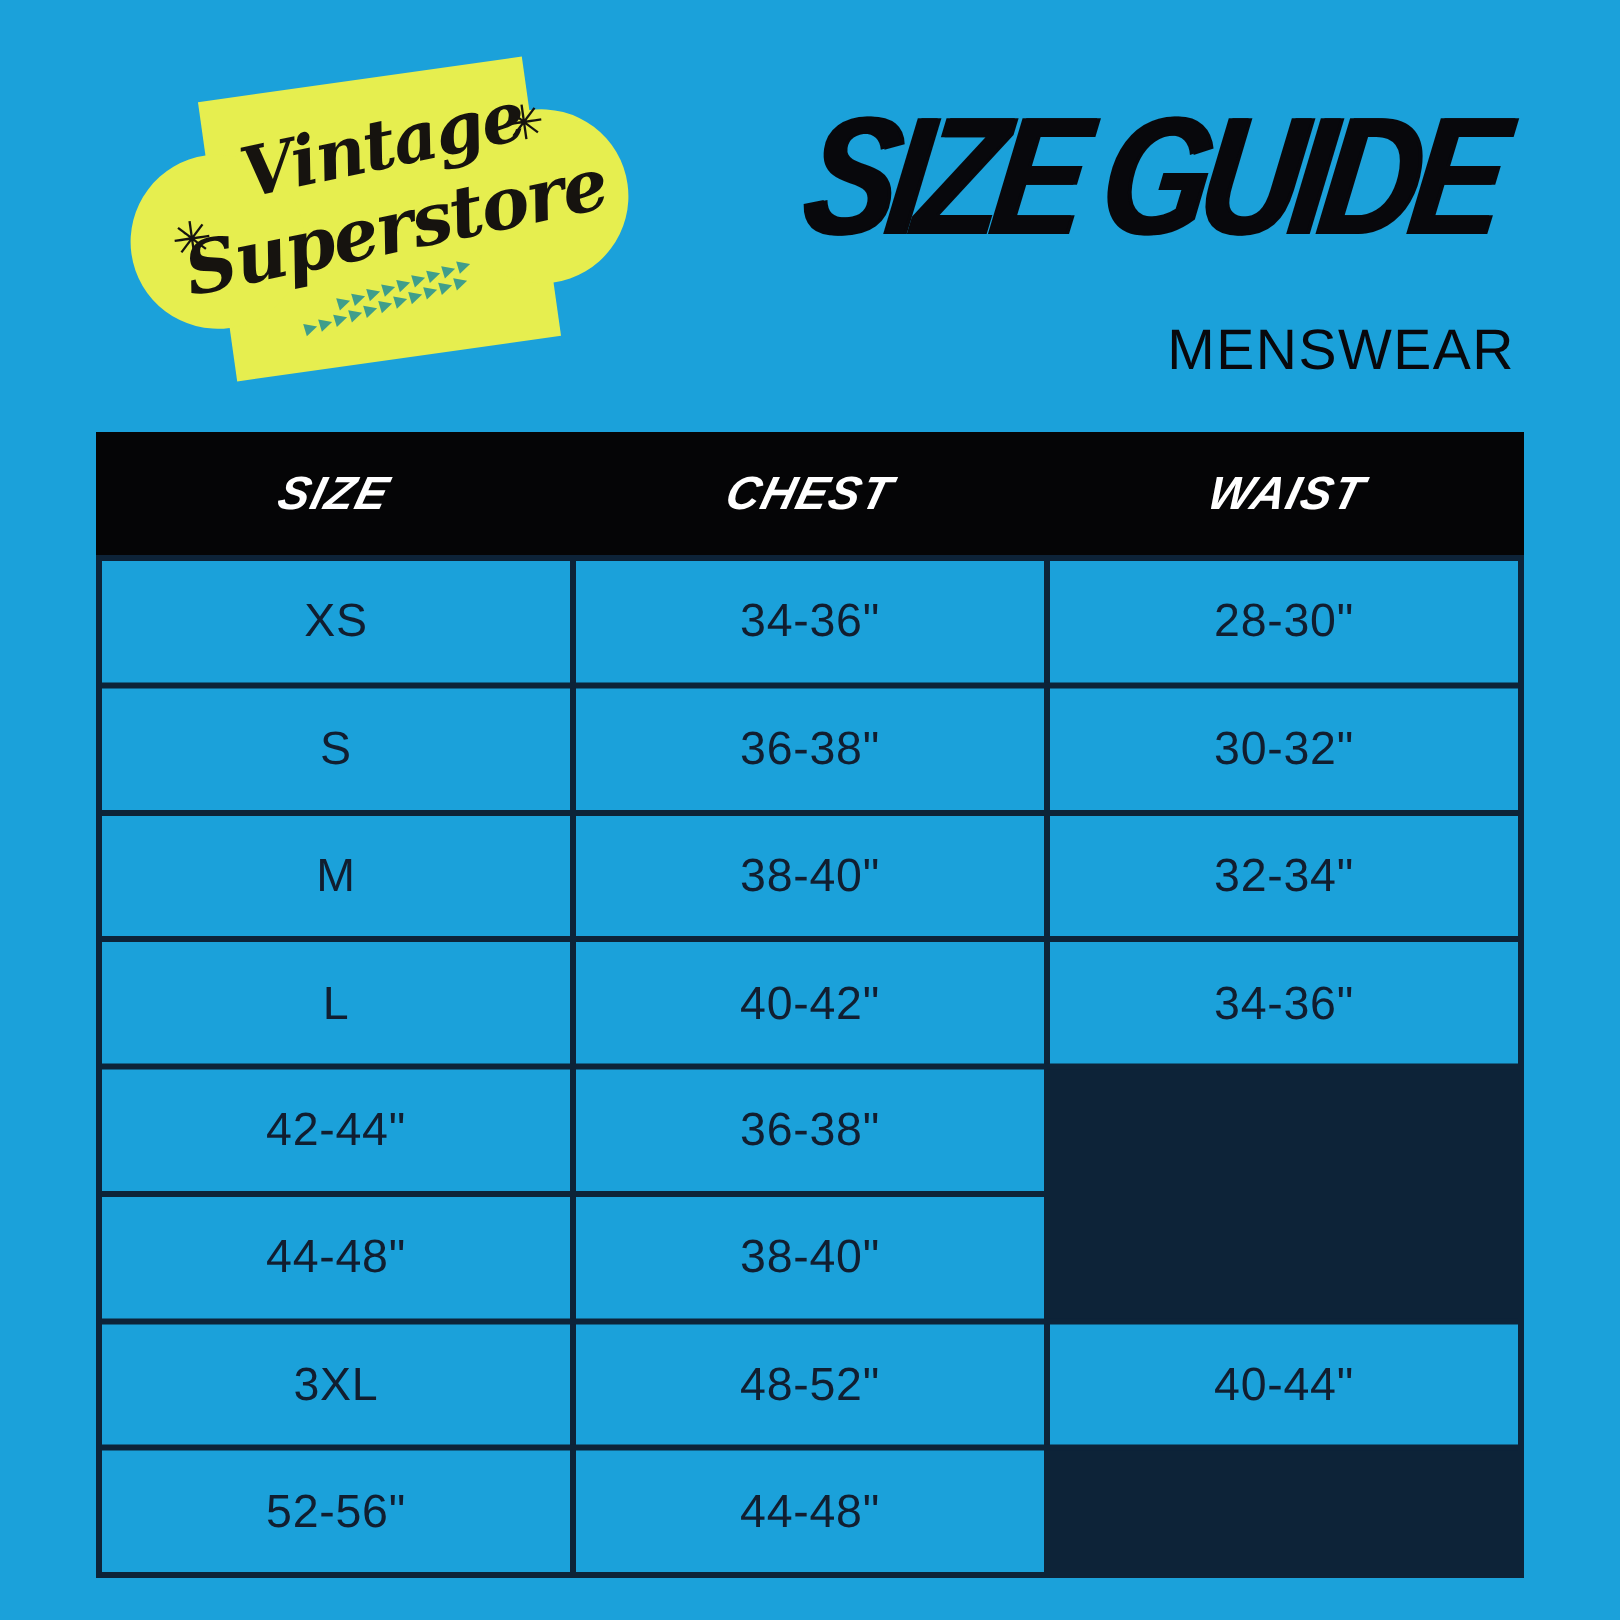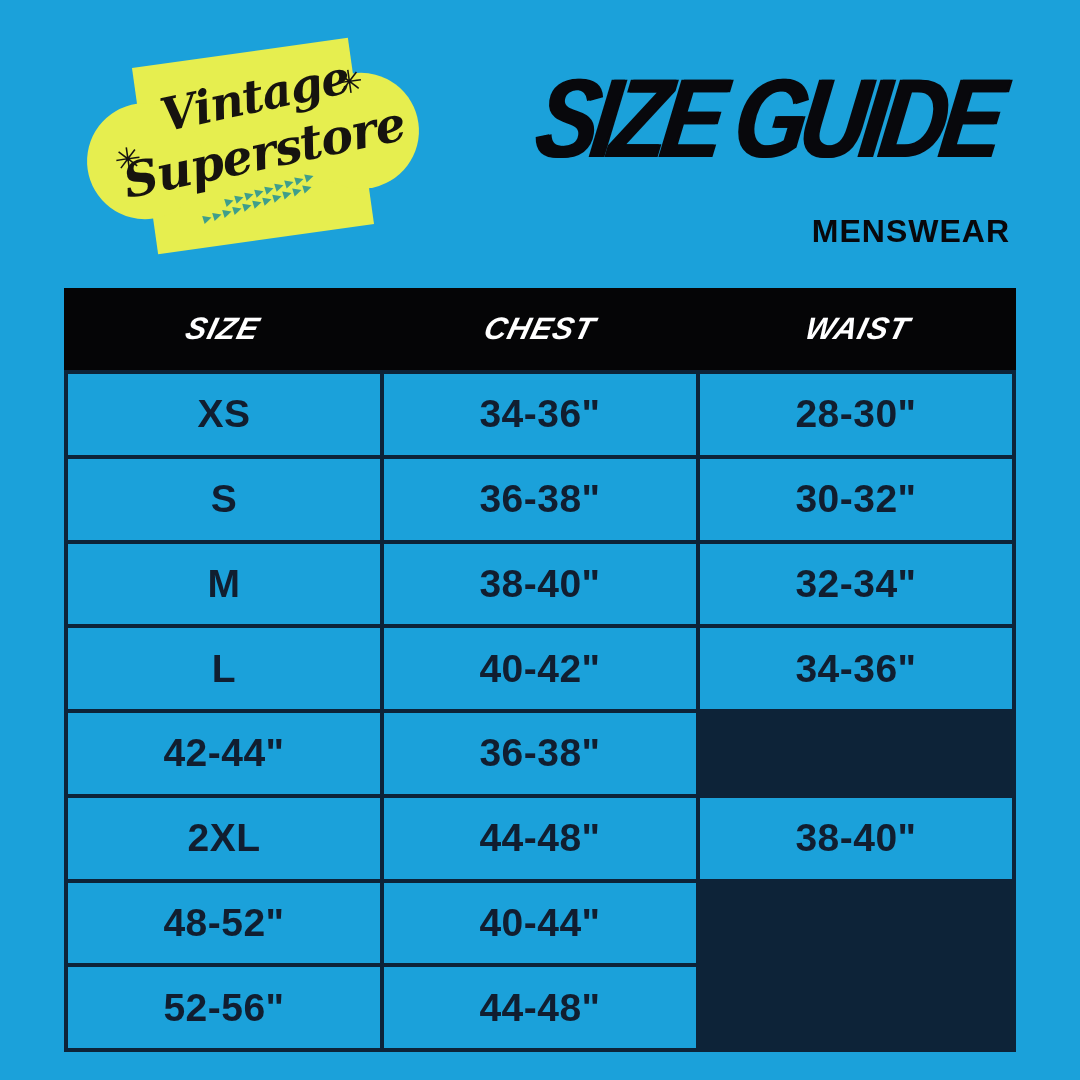--- a/index.html
+++ b/index.html
@@ -56,21 +56,21 @@
     font-size:92px;line-height:1;
     letter-spacing:-6px;word-spacing:-2px;
     color:var(--title);
     transform:skewX(-8deg) scaleY(1.22);
     transform-origin:right top;
     text-shadow:2.5px 0 0 var(--title);
     white-space:nowrap;
   }
   .subtitle{
     position:absolute;top:213px;right:70px;
-    font-weight:bold;font-size:32px;
+    font-weight:normal;font-size:38px;
     letter-spacing:1px;
     color:var(--title);
   }
 
   
   .size-table{position:absolute;left:64px;top:288px;width:952px;}
   .thead{
     height:82px;background:var(--header-bg);
     display:grid;grid-template-columns:1fr 1fr 1fr;
     align-items:center;
@@ -91,21 +91,21 @@
   }
   .tr{
     display:grid;grid-template-columns:1fr 1fr 1fr;
     grid-column-gap:4px;
     background:var(--border);
   }
   .td{
     background:var(--cell);
     display:flex;align-items:center;justify-content:center;
     color:var(--ink);
-    font-weight:bold;font-size:39px;letter-spacing:0.5px;
+    font-weight:normal;font-size:31px;letter-spacing:0.5px;
   }
 </style>
 </head>
 <body>
 
 <div class="canvas">
 
   <div class="logo">
     <svg class="badge-svg" width="330" height="212" viewBox="0 0 330 212">
       <rect x="56" y="12" width="218" height="188" fill="#E6EE4F"></rect>
@@ -152,25 +152,25 @@
       <div class="tr">
         <div class="td">L</div>
         <div class="td">40-42"</div>
         <div class="td">34-36"</div>
       </div>
       <div class="tr">
         <div class="td">42-44"</div>
         <div class="td">36-38"</div>
       </div>
       <div class="tr">
-        <div class="td">2XL</div>
         <div class="td">44-48"</div>
         <div class="td">38-40"</div>
       </div>
       <div class="tr">
+        <div class="td">3XL</div>
         <div class="td">48-52"</div>
         <div class="td">40-44"</div>
       </div>
       <div class="tr">
         <div class="td">52-56"</div>
         <div class="td">44-48"</div>
       </div>
     </div>
   </div>
 

